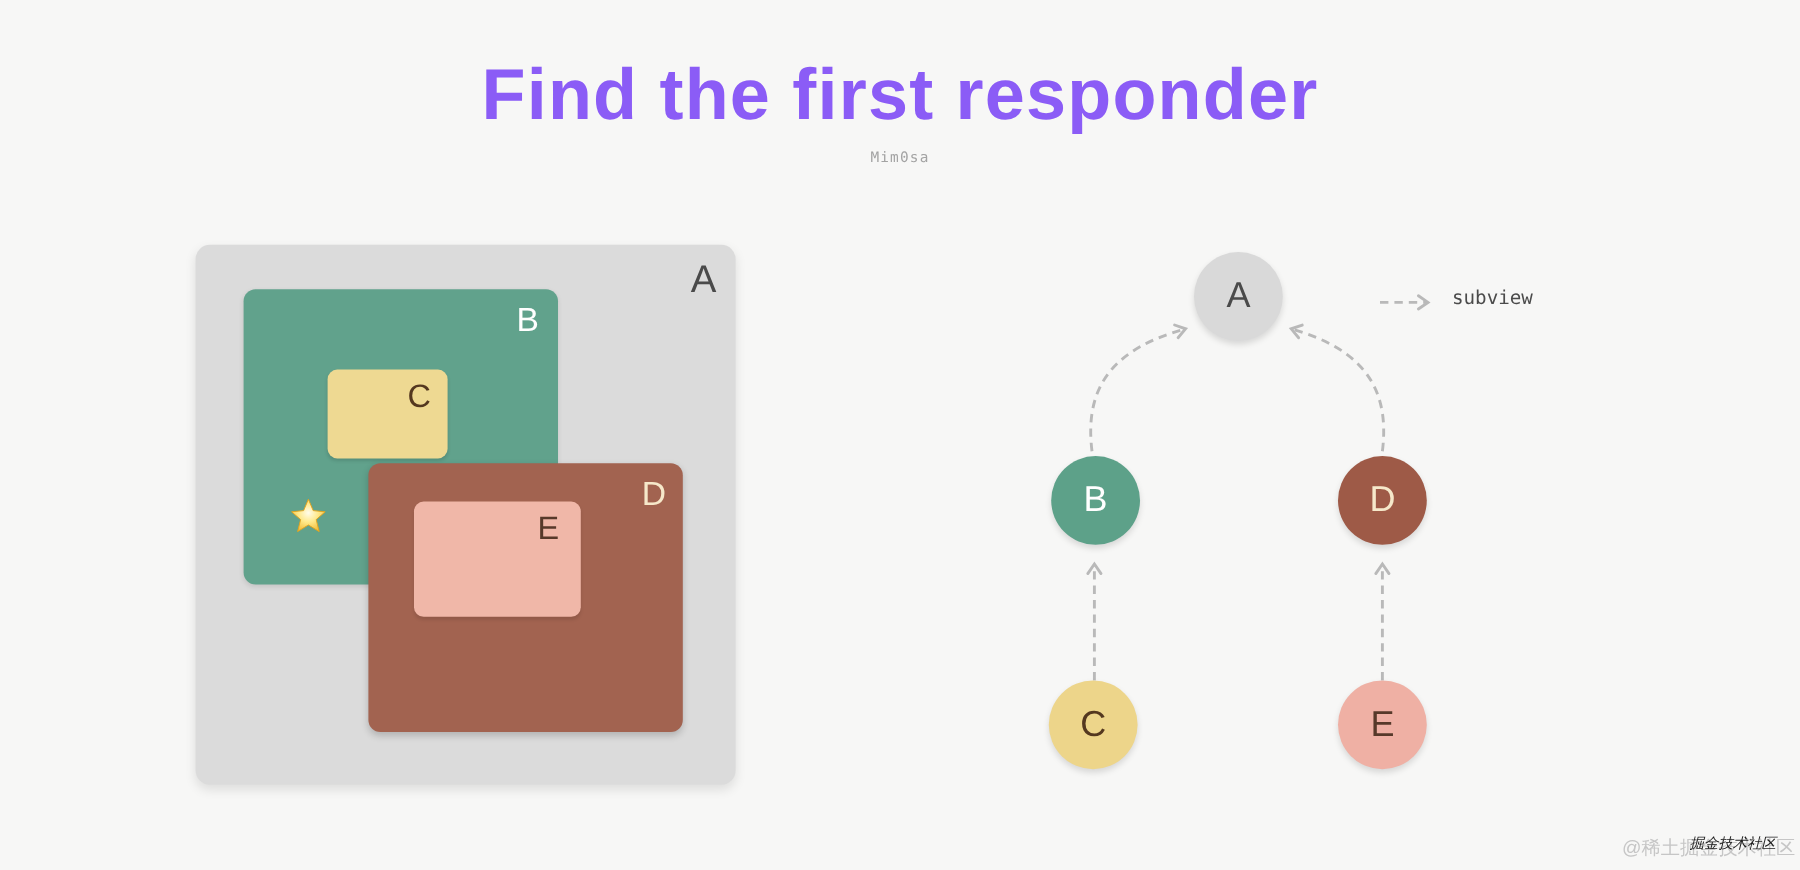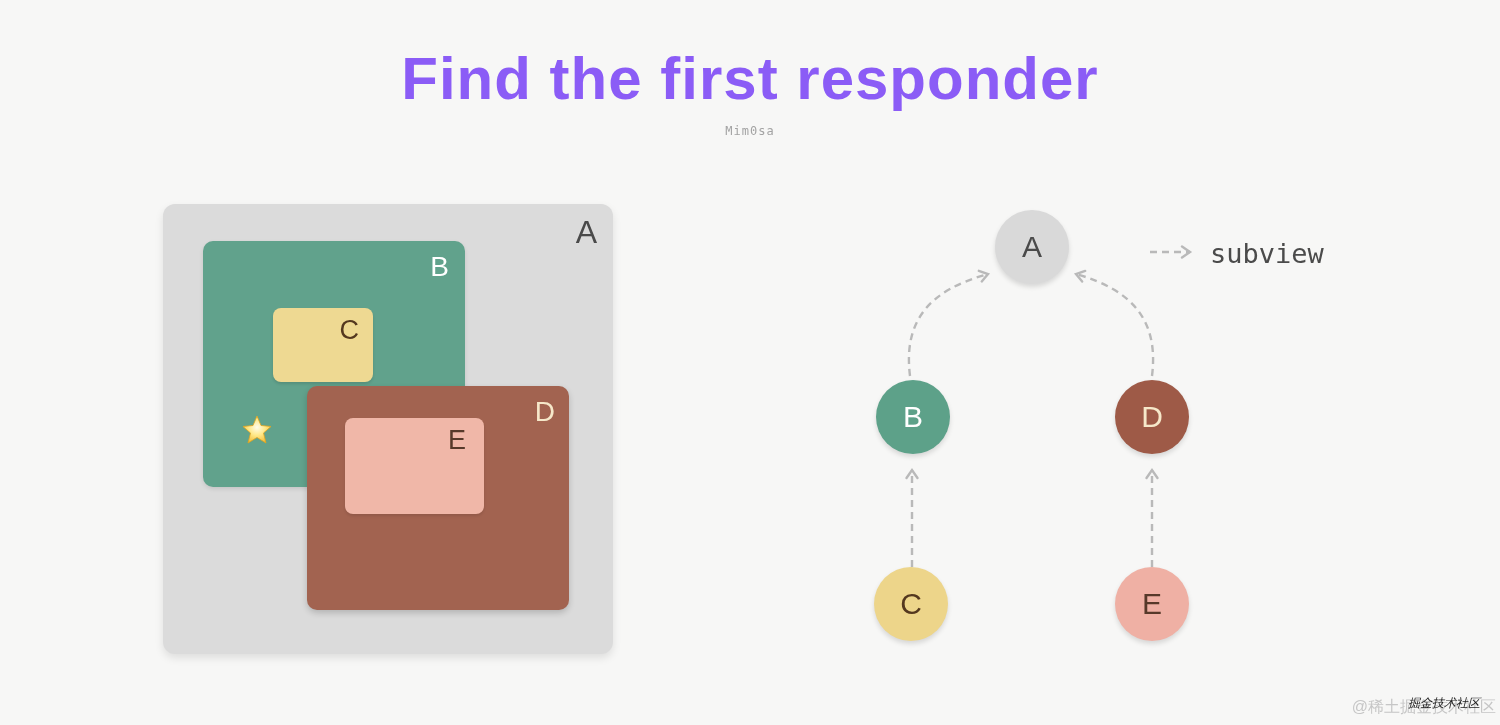--- a/index.html
+++ b/index.html
@@ -45,21 +45,21 @@
     display:flex;align-items:center;justify-content:center;
     font-size:30px;font-weight:500;box-shadow:0 3px 5px rgba(0,0,0,.13);
   }
   .node-a{left:145px;top:20px;background:#d9d9d9;color:#4a4a4a;}
   .node-b{left:26px;top:190px;background:#5da189;color:#ffffff;}
   .node-d{left:265px;top:190px;background:#9e5a47;color:#f6e8ca;}
   .node-c{left:24px;top:377px;background:#edd58a;color:#54381f;}
   .node-e{left:265px;top:377px;background:#efb0a4;color:#57392a;}
   .legend-label{
     position:absolute;left:360px;top:48px;
-    font-family:"DejaVu Sans Mono",monospace;font-size:27px;color:#4b4b4b;
+    font-family:"DejaVu Sans Mono",monospace;font-size:16px;color:#4b4b4b;
   }
   
   .watermark{position:absolute;right:4px;bottom:7px;width:220px;height:34px;}
   .wm-light{
     position:absolute;right:0;bottom:0;font-size:16px;color:#c6c6c6;white-space:nowrap;
   }
   .wm-dark{
     position:absolute;right:16px;bottom:6px;font-size:12px;color:#000000;opacity:.88;white-space:nowrap;font-style:italic;
   }
 </style>

